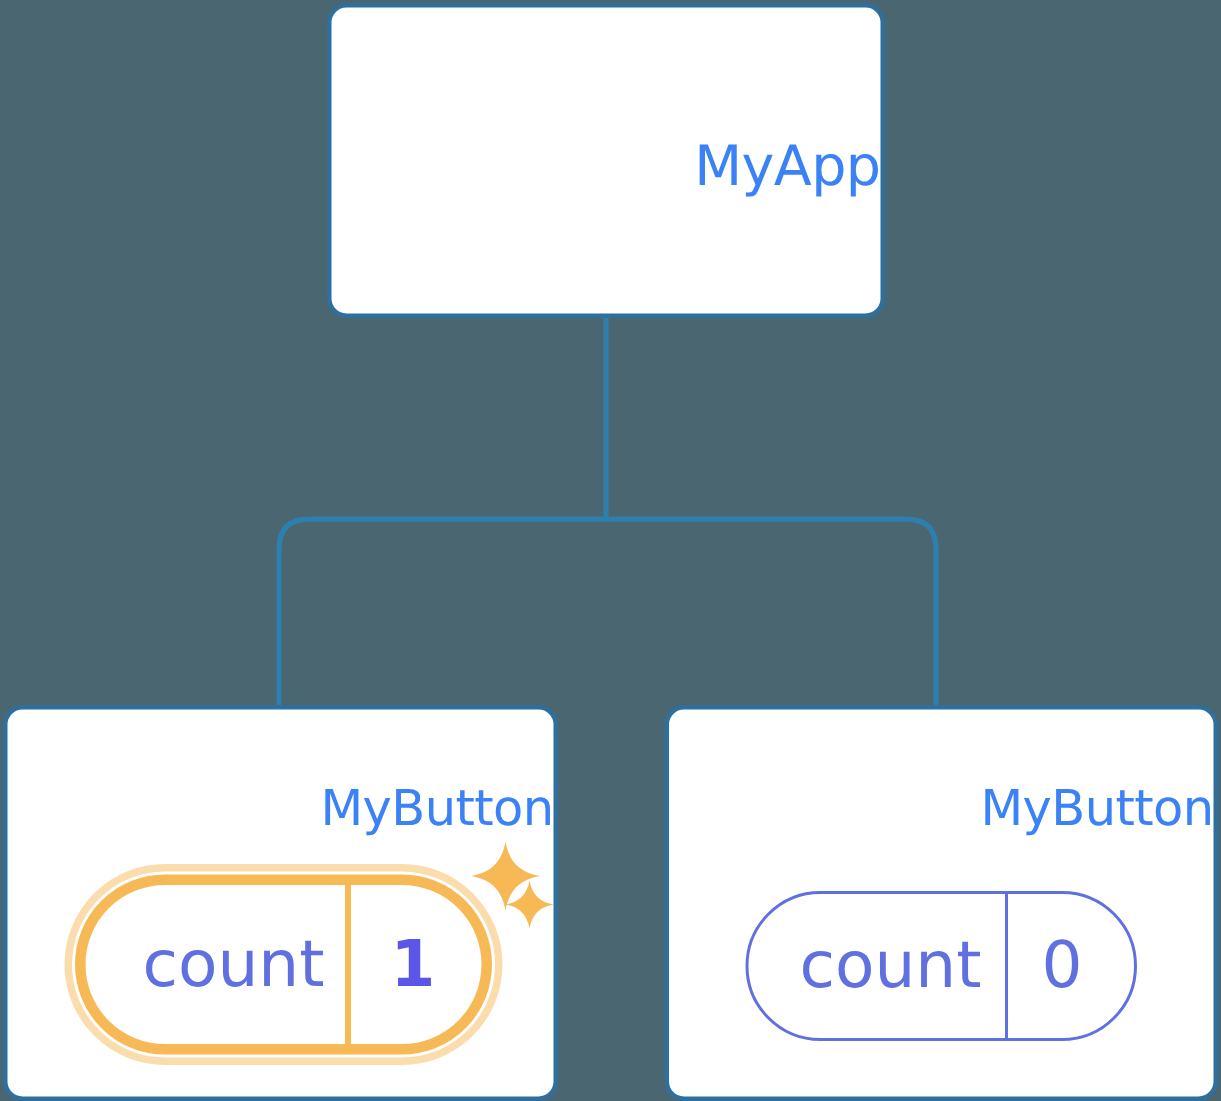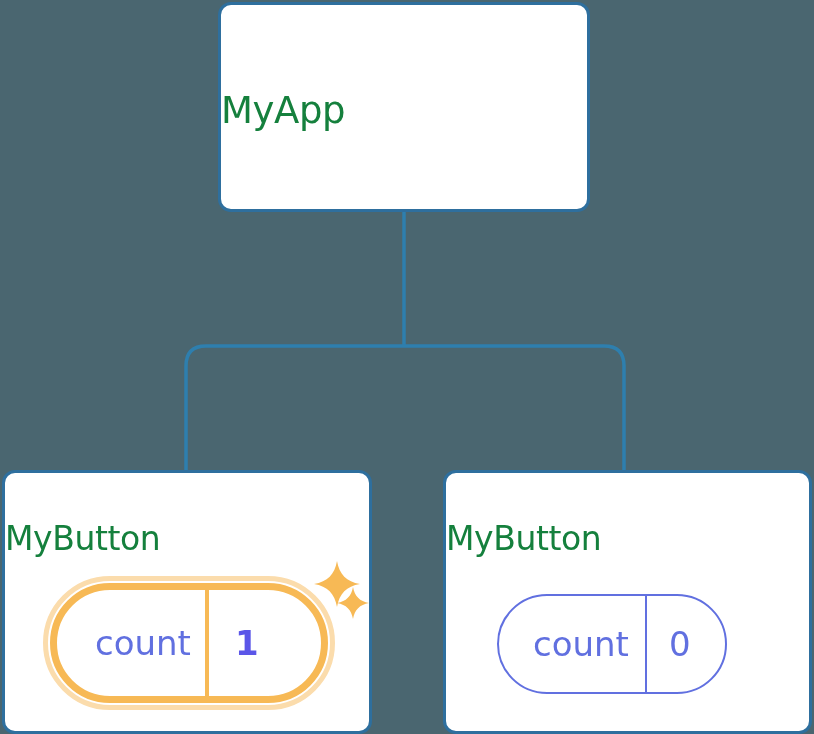--- a/index.html
+++ b/index.html
@@ -53,22 +53,22 @@
   #card-mybutton-right {
     left: 443px;
     top: 470px;
     width: 369px;
     height: 264px;
   }
 
   .node-title {
     position: absolute;
     width: 100%;
-    text-align: left;
-    color: #15803d;
+    text-align: right;
+    color: #3b82f6;
     font-family: "DejaVu Sans", sans-serif;
     font-weight: 400;
     letter-spacing: -0.4px;
     white-space: nowrap;
   }
   #card-myapp .node-title {
     top: 84px;
     font-size: 37px;
   }
   #card-mybutton-left .node-title,
@@ -86,21 +86,21 @@
     border: 2px solid #6170e0;
     border-radius: 999px;
     background: #ffffff;
     color: #6170e0;
   }
   .pill-key, .pill-val {
     display: flex;
     align-items: center;
     justify-content: center;
     font-family: "DejaVu Sans", sans-serif;
-    font-size: 34px;
+    font-size: 43px;
     line-height: 1;
     white-space: nowrap;
   }
   .pill-key {
     flex: 0 0 auto;
     padding: 0 16px 0 34px;
   }
   .pill-divider {
     width: 2px;
     background: #6170e0;

